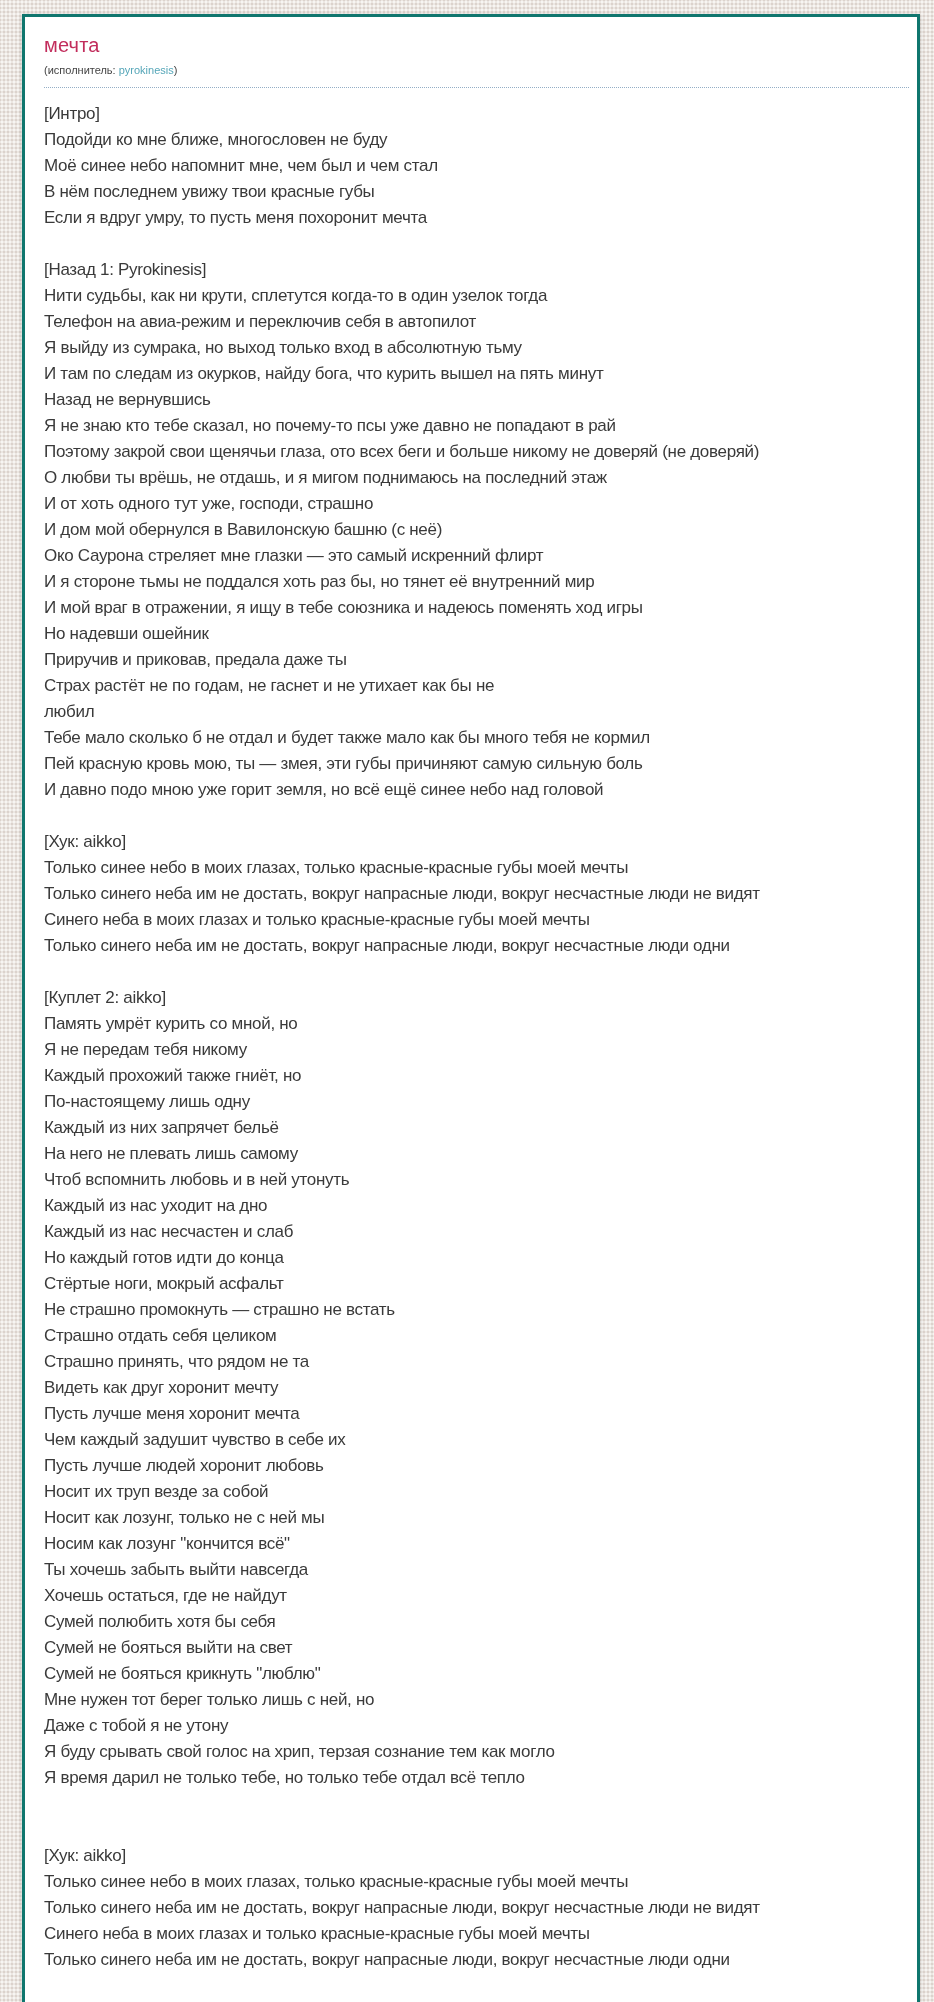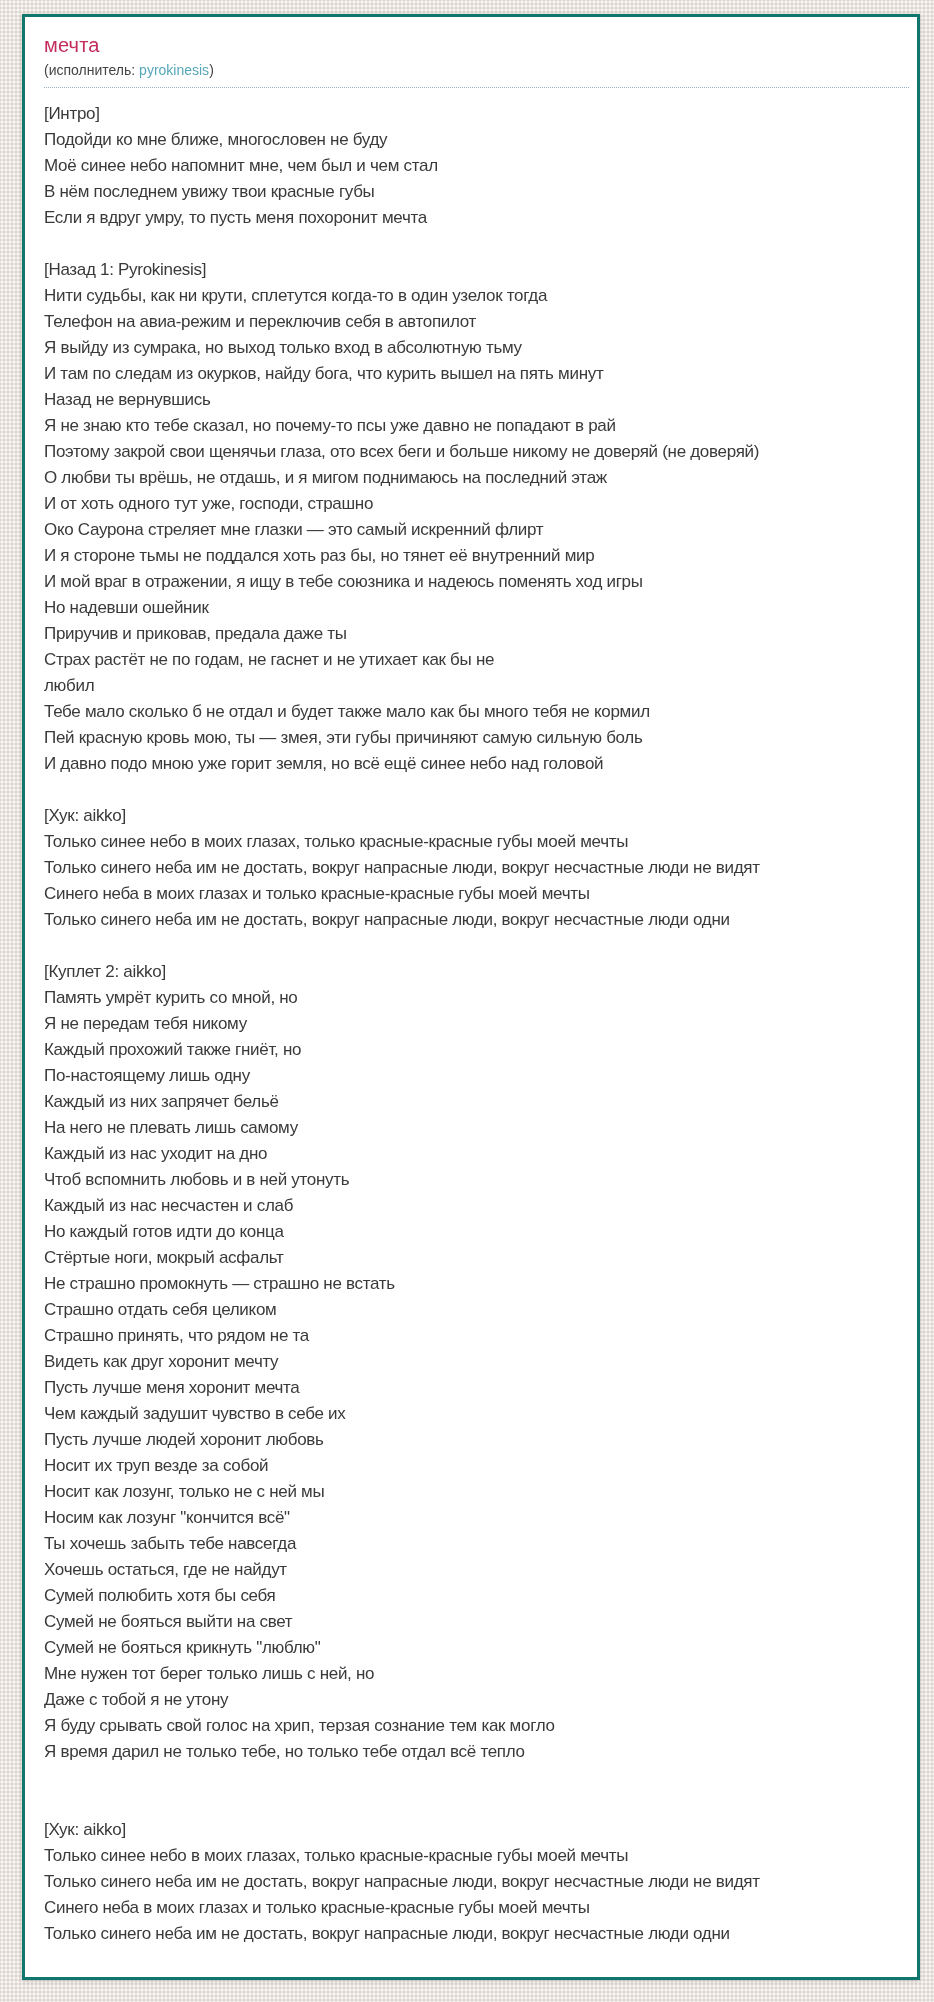--- a/index.html
+++ b/index.html
@@ -38,21 +38,21 @@
     border-bottom:1px dotted var(--separator-color);
   }
   .song-title{
     font-size:20px;
     line-height:24px;
     color:var(--title-color);
     letter-spacing:.2px;
   }
   .artist-line{
     margin-top:5px;
-    font-size:14px;
+    font-size:11px;
     line-height:16px;
     color:#444;
   }
   .artist-link{
     color:var(--link-color);
     text-decoration:none;
     cursor:pointer;
   }
   .lyrics{
     margin-top:13px;
@@ -91,20 +91,21 @@
         <div class="line">[Назад 1: Pyrokinesis]</div>
         <div class="line">Нити судьбы, как ни крути, сплетутся когда-то в один узелок тогда</div>
         <div class="line">Телефон на авиа-режим и переключив себя в автопилот</div>
         <div class="line">Я выйду из сумрака, но выход только вход в абсолютную тьму</div>
         <div class="line">И там по следам из окурков, найду бога, что курить вышел на пять минут</div>
         <div class="line">Назад не вернувшись</div>
         <div class="line">Я не знаю кто тебе сказал, но почему-то псы уже давно не попадают в рай</div>
         <div class="line">Поэтому закрой свои щенячьи глаза, ото всех беги и больше никому не доверяй (не доверяй)</div>
         <div class="line">О любви ты врёшь, не отдашь, и я мигом поднимаюсь на последний этаж</div>
         <div class="line">И от хоть одного тут уже, господи, страшно</div>
+        <div class="line">И дом мой обернулся в Вавилонскую башню (с неё)</div>
         <div class="line">Око Саурона стреляет мне глазки — это самый искренний флирт</div>
         <div class="line">И я стороне тьмы не поддался хоть раз бы, но тянет её внутренний мир</div>
         <div class="line">И мой враг в отражении, я ищу в тебе союзника и надеюсь поменять ход игры</div>
         <div class="line">Но надевши ошейник</div>
         <div class="line">Приручив и приковав, предала даже ты</div>
         <div class="line">Страх растёт не по годам, не гаснет и не утихает как бы не</div>
         <div class="line">любил</div>
         <div class="line">Тебе мало сколько б не отдал и будет также мало как бы много тебя не кормил</div>
         <div class="line">Пей красную кровь мою, ты — змея, эти губы причиняют самую сильную боль</div>
         <div class="line">И давно подо мною уже горит земля, но всё ещё синее небо над головой</div>
@@ -117,36 +118,36 @@
         <div class="line">Только синего неба им не достать, вокруг напрасные люди, вокруг несчастные люди одни</div>
       </div>
       <div class="section">
         <div class="line">[Куплет 2: aikko]</div>
         <div class="line">Память умрёт курить со мной, но</div>
         <div class="line">Я не передам тебя никому</div>
         <div class="line">Каждый прохожий также гниёт, но</div>
         <div class="line">По-настоящему лишь одну</div>
         <div class="line">Каждый из них запрячет бельё</div>
         <div class="line">На него не плевать лишь самому</div>
+        <div class="line">Чтоб вспомнить любовь и в ней утонуть</div>
         <div class="line">Каждый из нас уходит на дно</div>
-        <div class="line">Чтоб вспомнить любовь и в ней утонуть</div>
         <div class="line">Каждый из нас несчастен и слаб</div>
         <div class="line">Но каждый готов идти до конца</div>
         <div class="line">Стёртые ноги, мокрый асфальт</div>
         <div class="line">Не страшно промокнуть — страшно не встать</div>
         <div class="line">Страшно отдать себя целиком</div>
         <div class="line">Страшно принять, что рядом не та</div>
         <div class="line">Видеть как друг хоронит мечту</div>
         <div class="line">Пусть лучше меня хоронит мечта</div>
         <div class="line">Чем каждый задушит чувство в себе их</div>
         <div class="line">Пусть лучше людей хоронит любовь</div>
         <div class="line">Носит их труп везде за собой</div>
         <div class="line">Носит как лозунг, только не с ней мы</div>
         <div class="line">Носим как лозунг "кончится всё"</div>
-        <div class="line">Ты хочешь забыть тебе навсегда</div>
+        <div class="line">Ты хочешь забыть выйти навсегда</div>
         <div class="line">Хочешь остаться, где не найдут</div>
         <div class="line">Сумей полюбить хотя бы себя</div>
         <div class="line">Сумей не бояться выйти на свет</div>
         <div class="line">Сумей не бояться крикнуть "люблю"</div>
         <div class="line">Мне нужен тот берег только лишь с ней, но</div>
         <div class="line">Даже с тобой я не утону</div>
         <div class="line">Я буду срывать свой голос на хрип, терзая сознание тем как могло</div>
         <div class="line">Я время дарил не только тебе, но только тебе отдал всё тепло</div>
       </div>
       <div class="section extra-gap">

